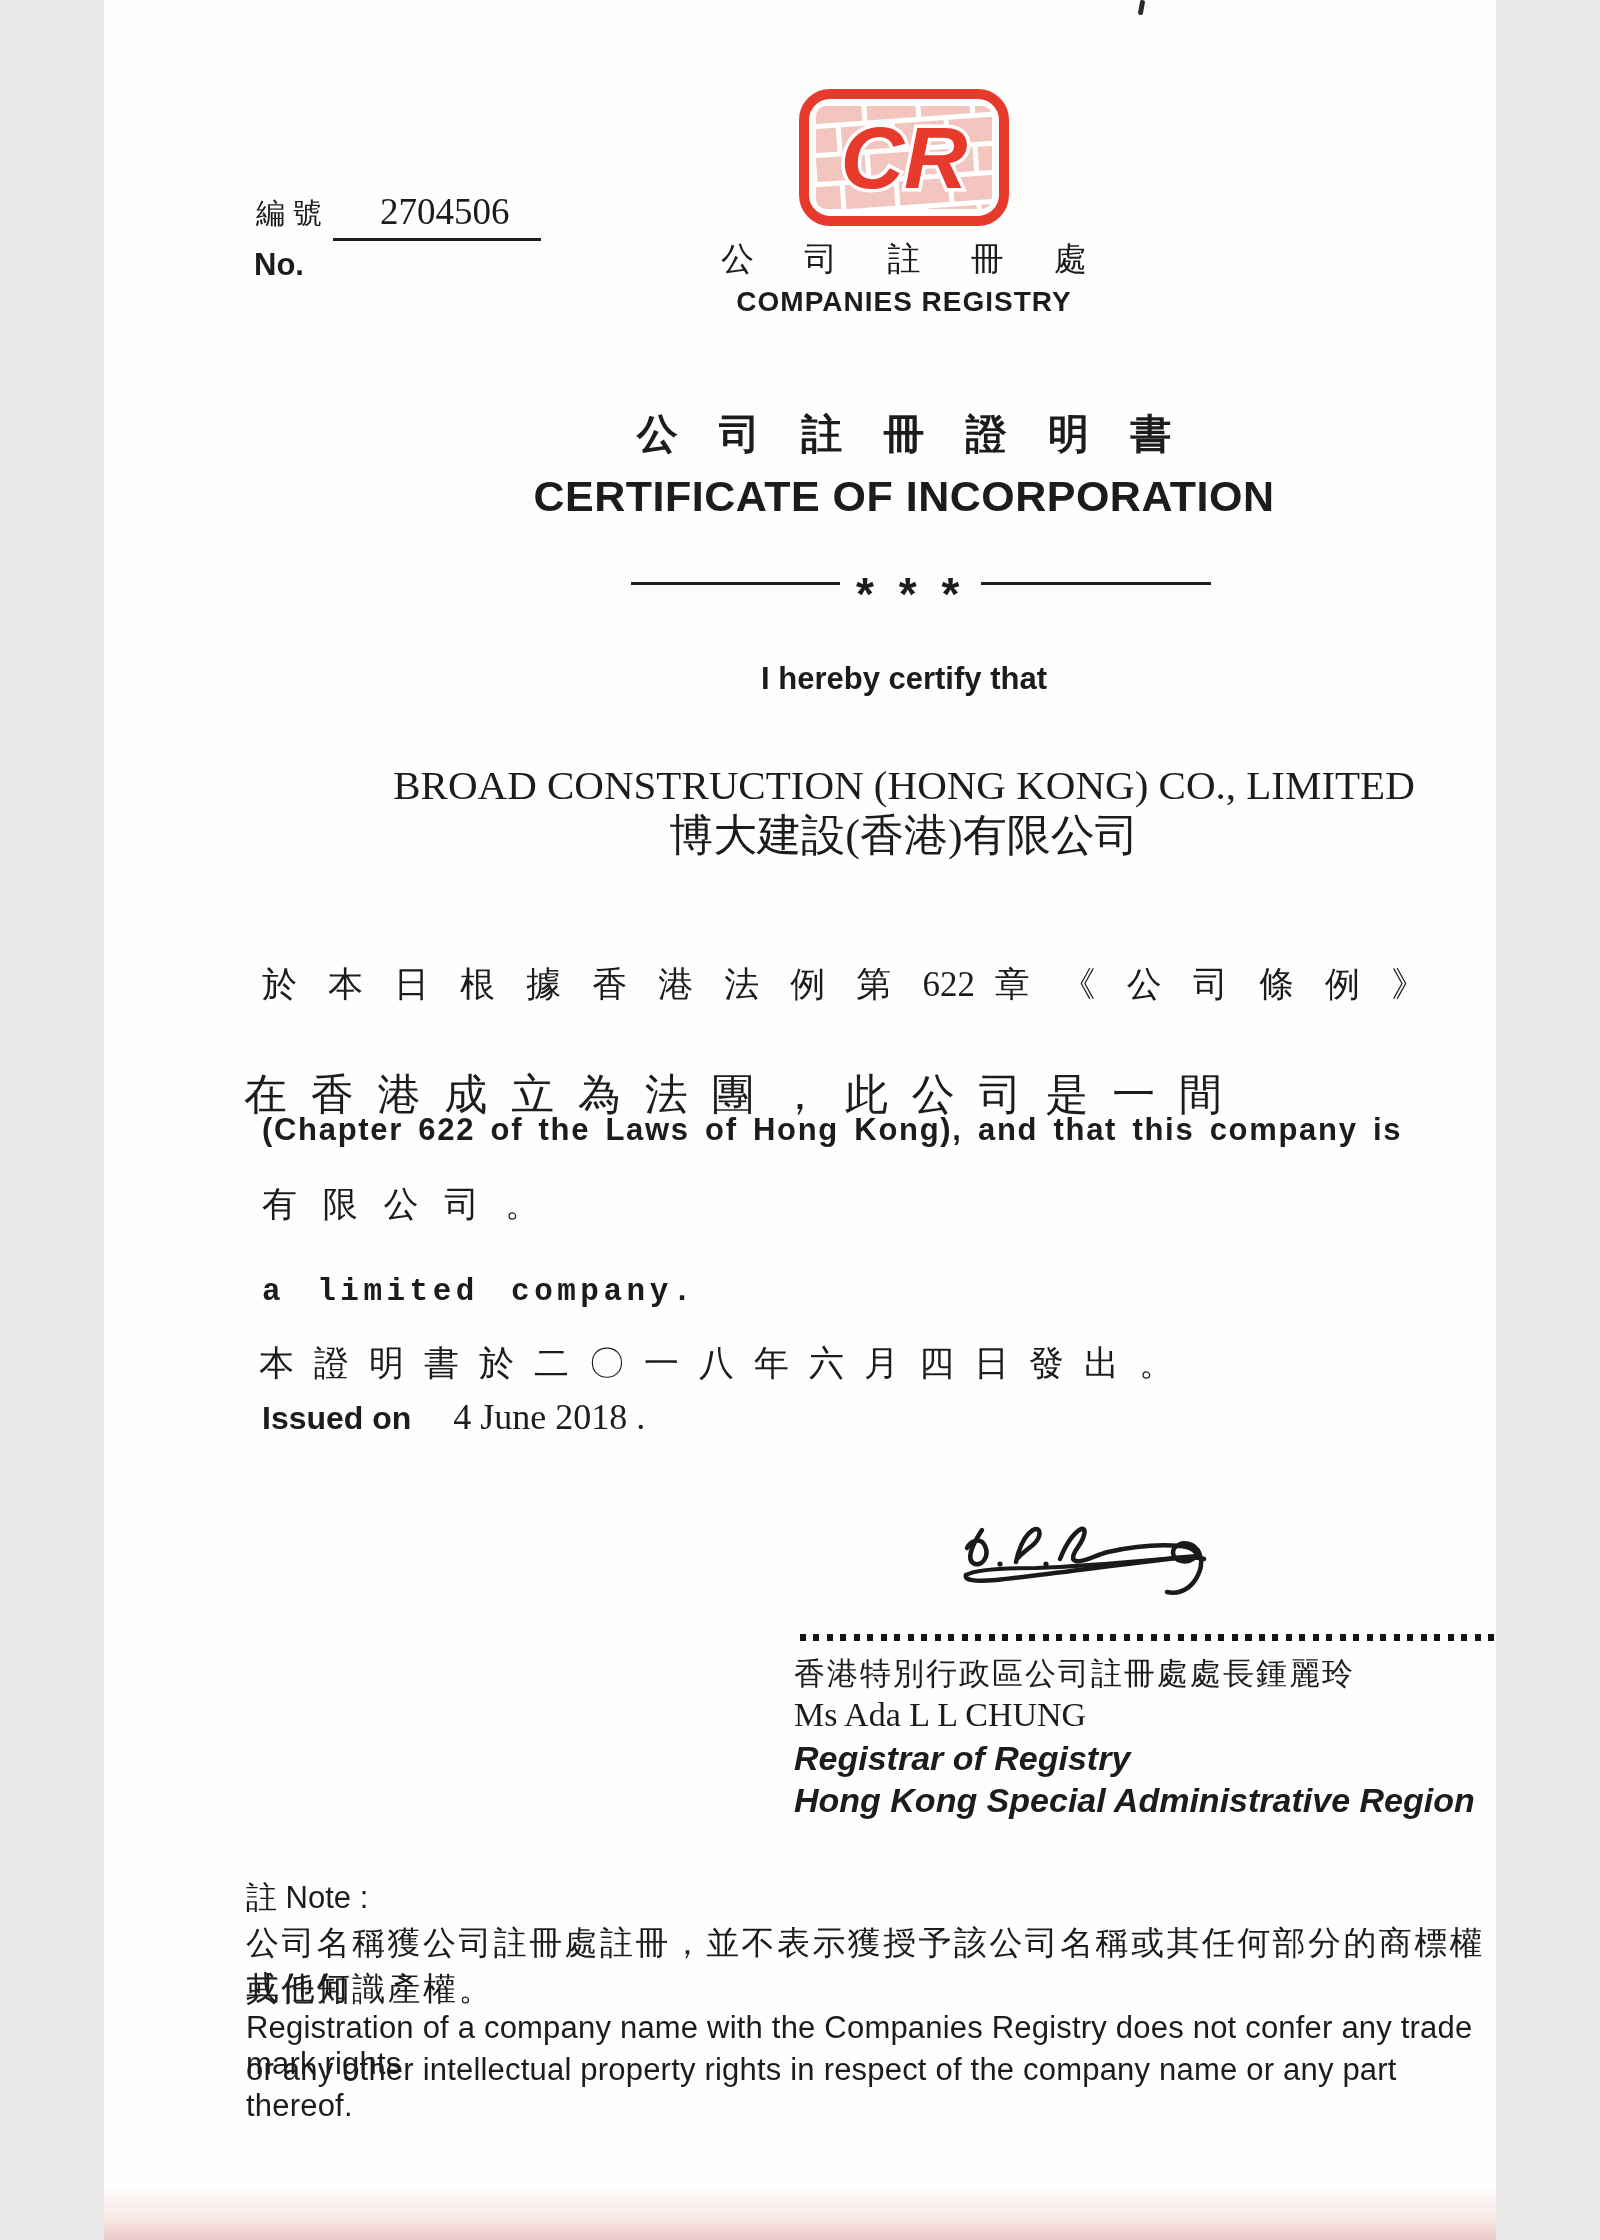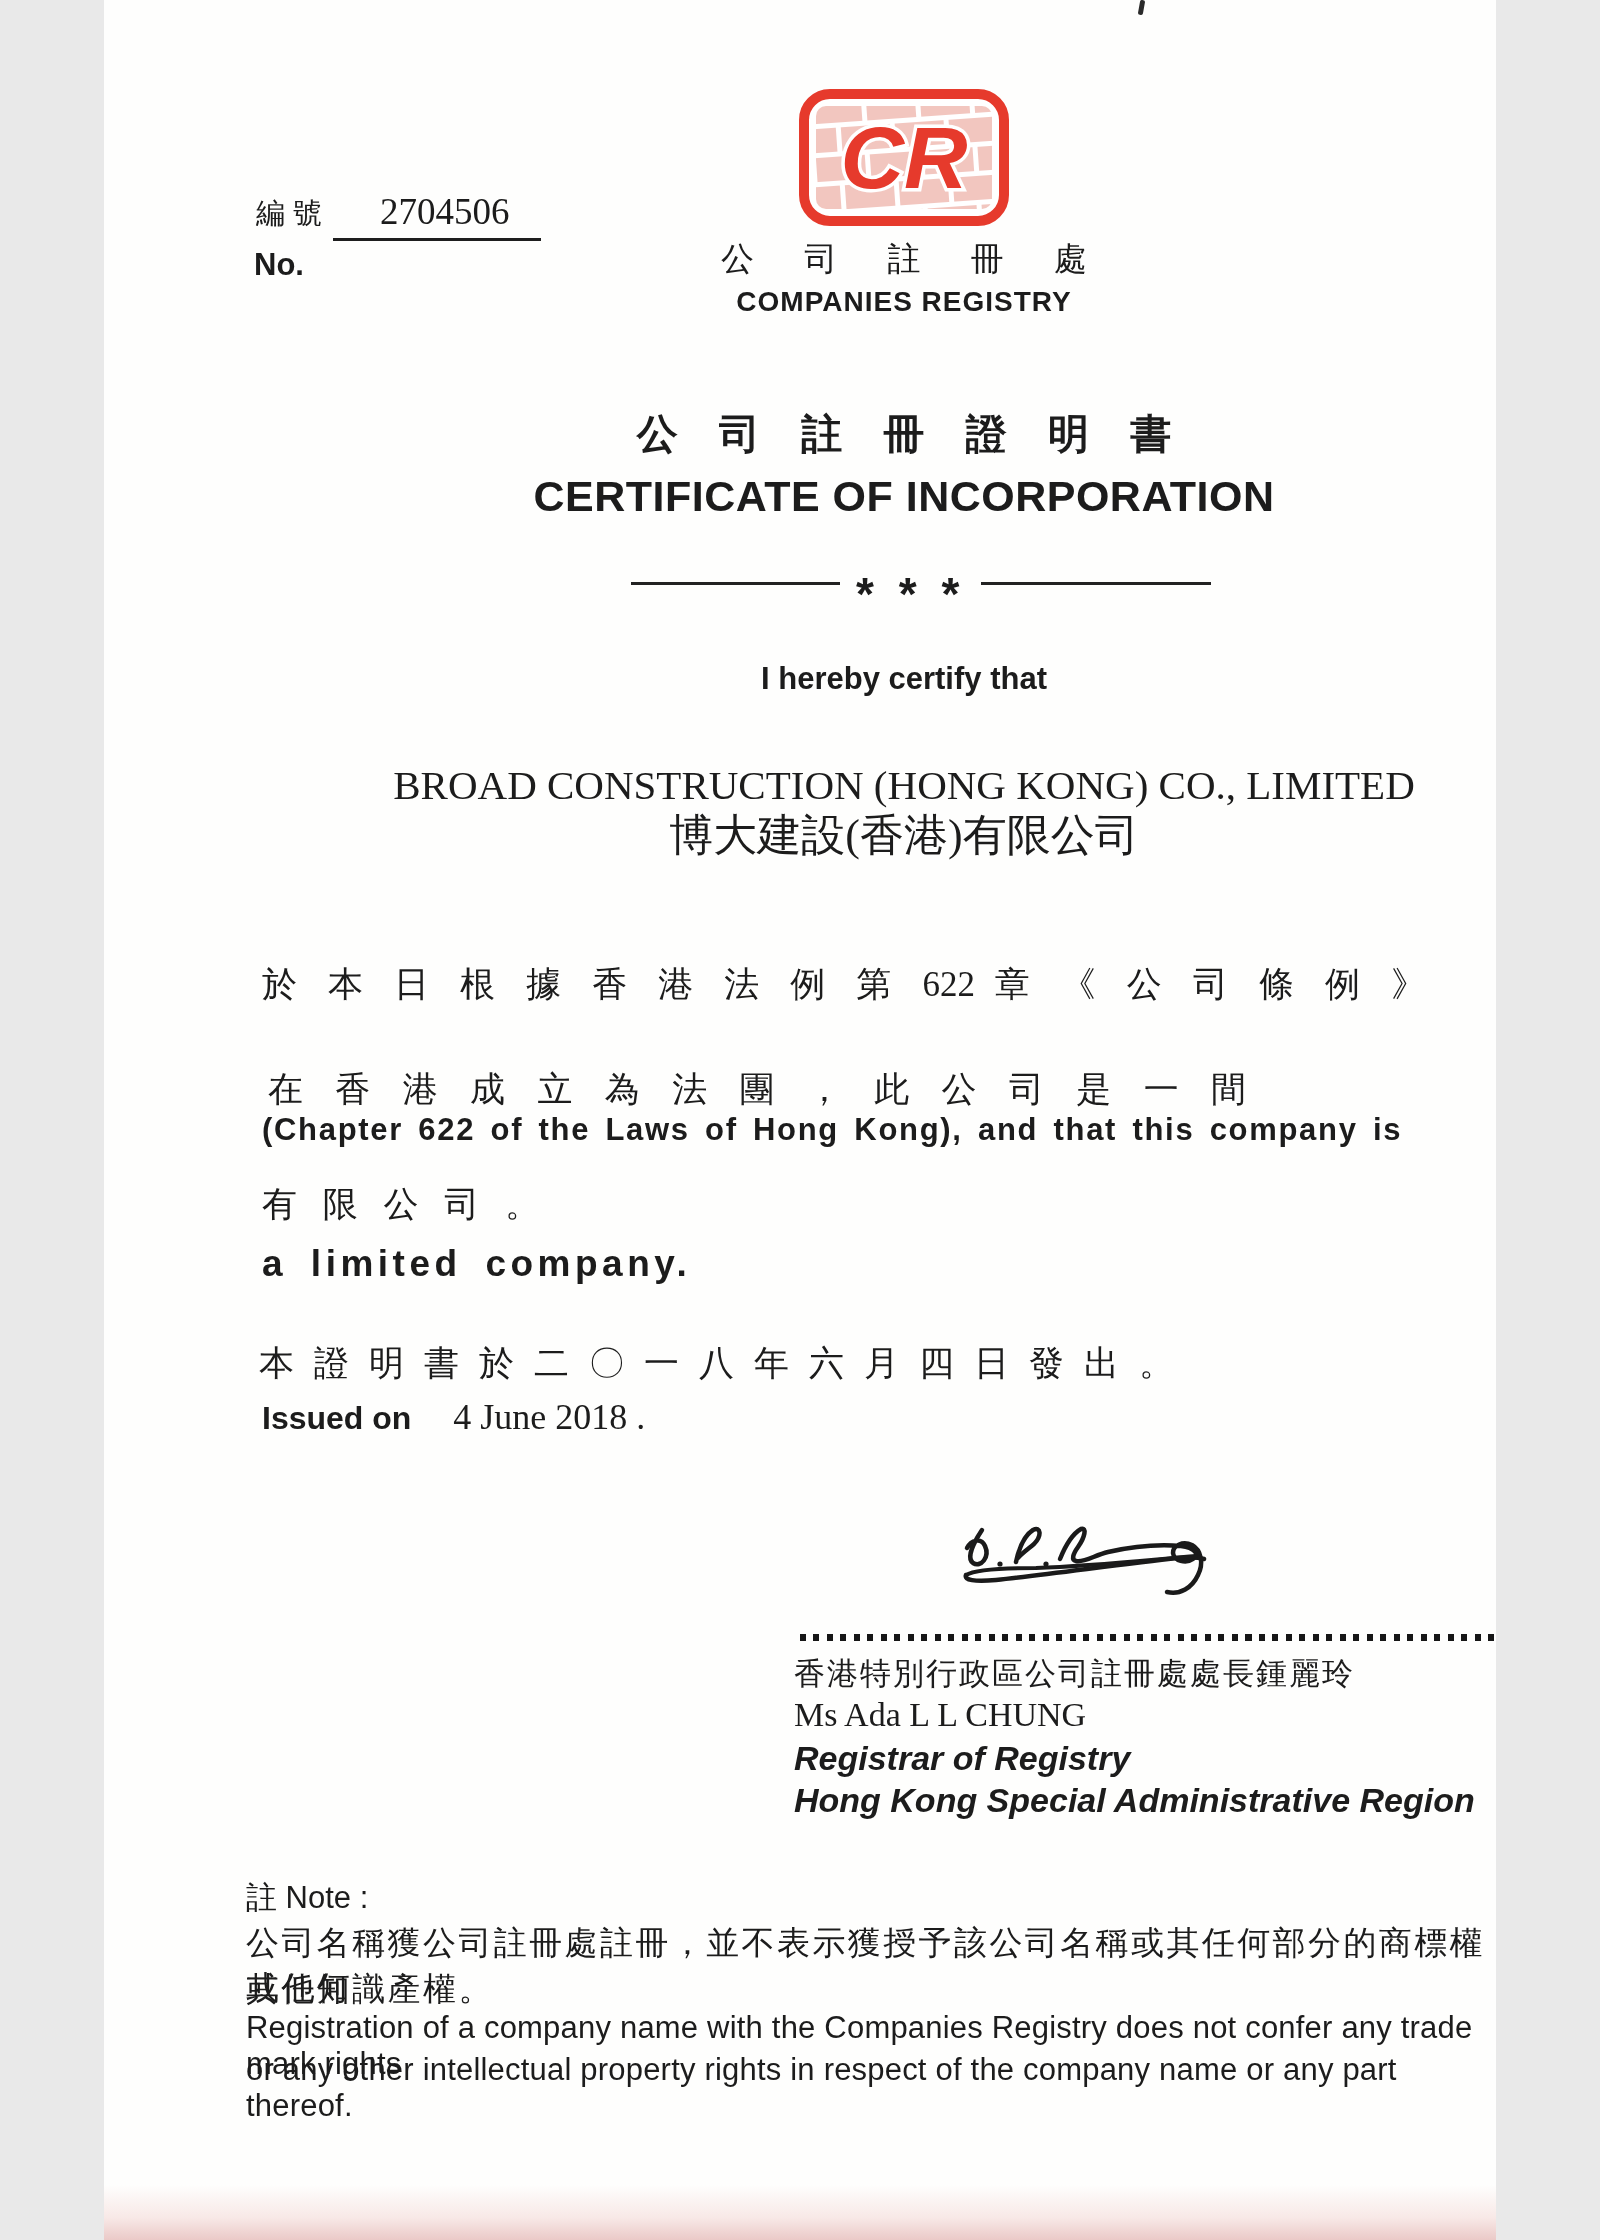--- a/index.html
+++ b/index.html
@@ -40,24 +40,24 @@
   .certify-en { top:661px; font-size:31px; font-weight:bold; }
 
   
   .company-en { top:761px; font-size:41px; }
   .company-zh { top:806px; font-size:44px; }
 
   
   .jst { text-align:justify; text-align-last:justify; }
   .p1-zh { left:158px; top:961px;  width:1164px; font-size:35px; }
   .p1-en { left:158px; top:1008px; font-size:31px; font-weight:bold; letter-spacing:2.1px; word-spacing:7px; }
-  .p2-zh { left:164px; top:1066px; width:978px;  font-size:35px; }
+  .p2-zh { left:140px; top:1066px; width:978px;  font-size:43px; }
   .p2-en { left:158px; top:1112px; font-size:31px; font-weight:bold; letter-spacing:1.7px; word-spacing:5px; }
   .p3-zh { left:158px; top:1181px; font-size:35px; word-spacing:17px; }
-  .p3-en { left:158px; top:1243px; font-size:37px; font-weight:bold; letter-spacing:4.5px; word-spacing:9px; }
+  .p3-en { left:158px; top:1274px; font-size:31px; font-weight:bold; letter-spacing:4.5px; word-spacing:9px;font-family:Liberation Mono, monospace; }
 
   
   .issued-zh { left:155px; top:1340px; width:915px; font-size:35px; }
   .issued-en { left:158px; top:1396px; font-size:32px; }
   .issued-en .lbl  { font-weight:bold; font-size:32px; }
   .issued-en .date { font-family:"Liberation Serif",serif; font-size:36px; margin-left:42px; font-weight:normal; }
 
   
   .sig-svg { left:848px; top:1510px; }
   .dotted-line { left:696px; top:1634px; width:700px; height:7px;

